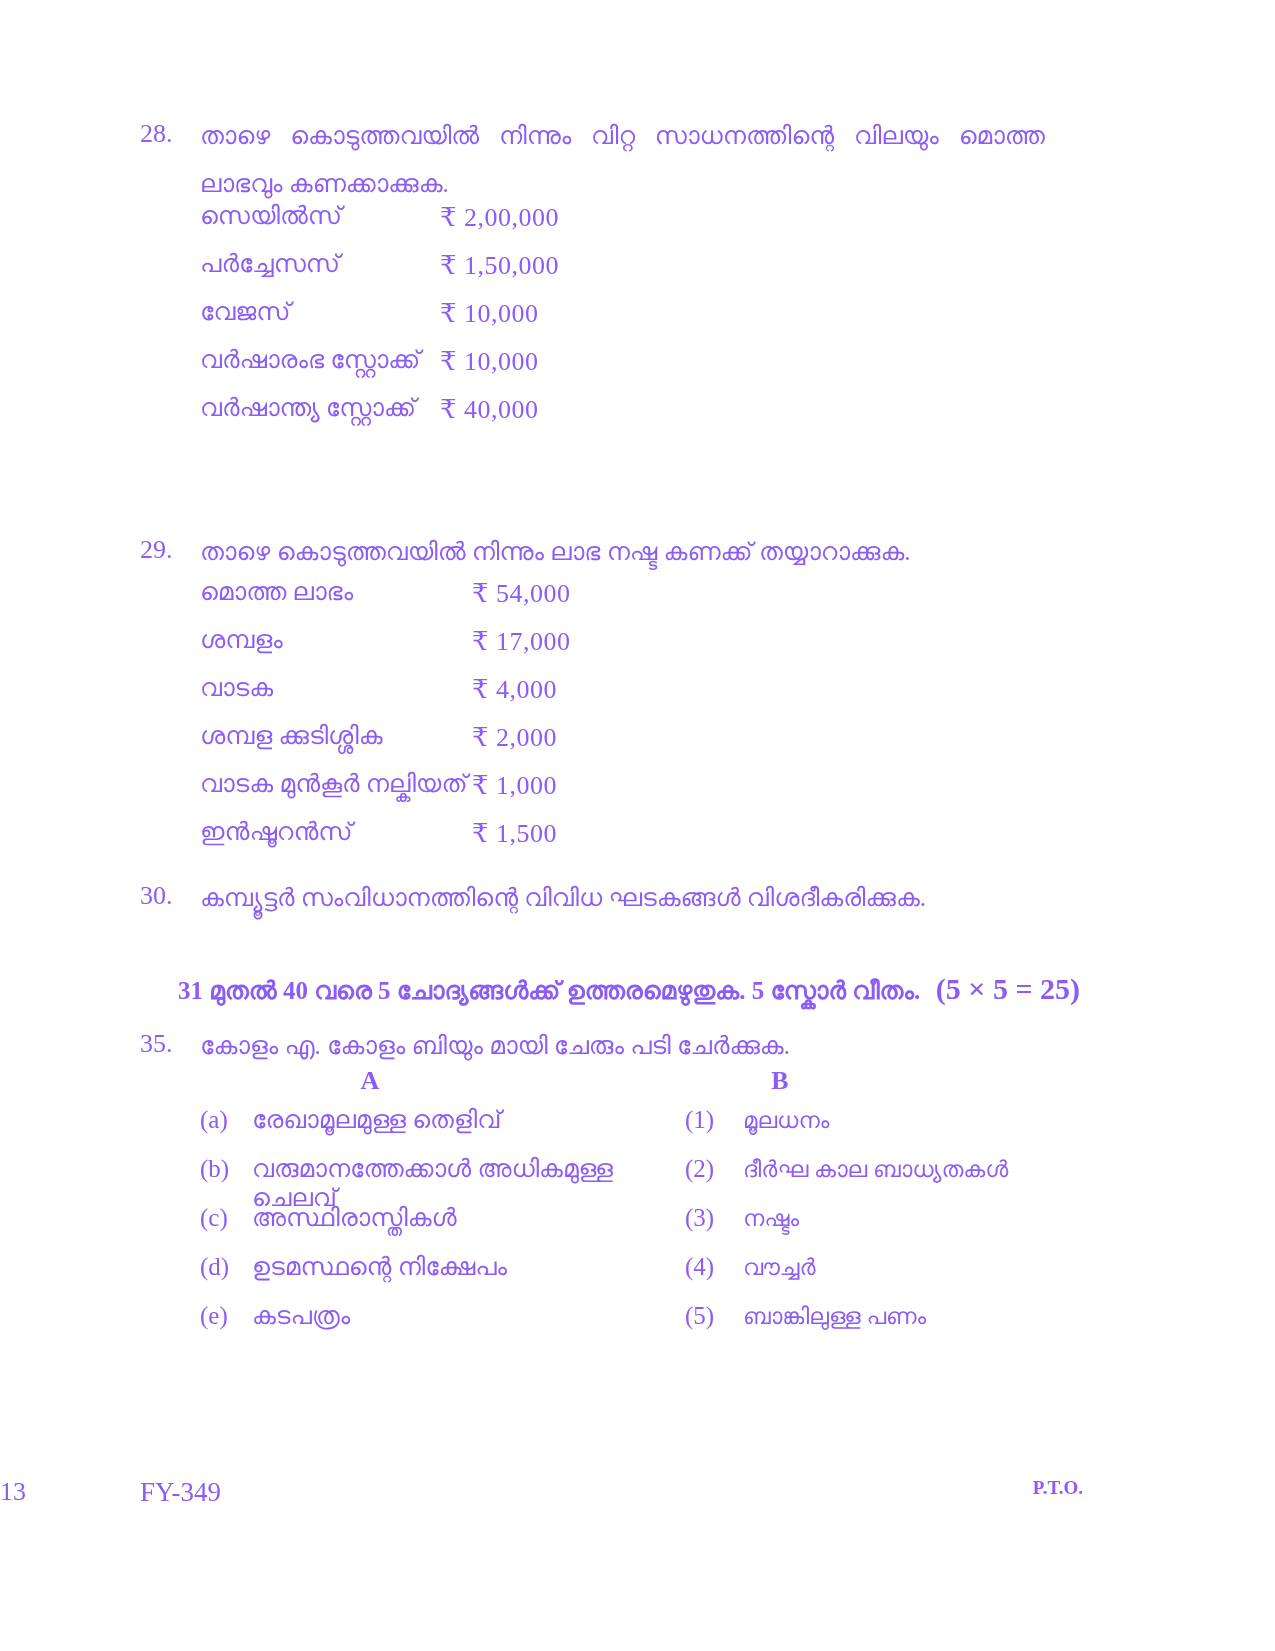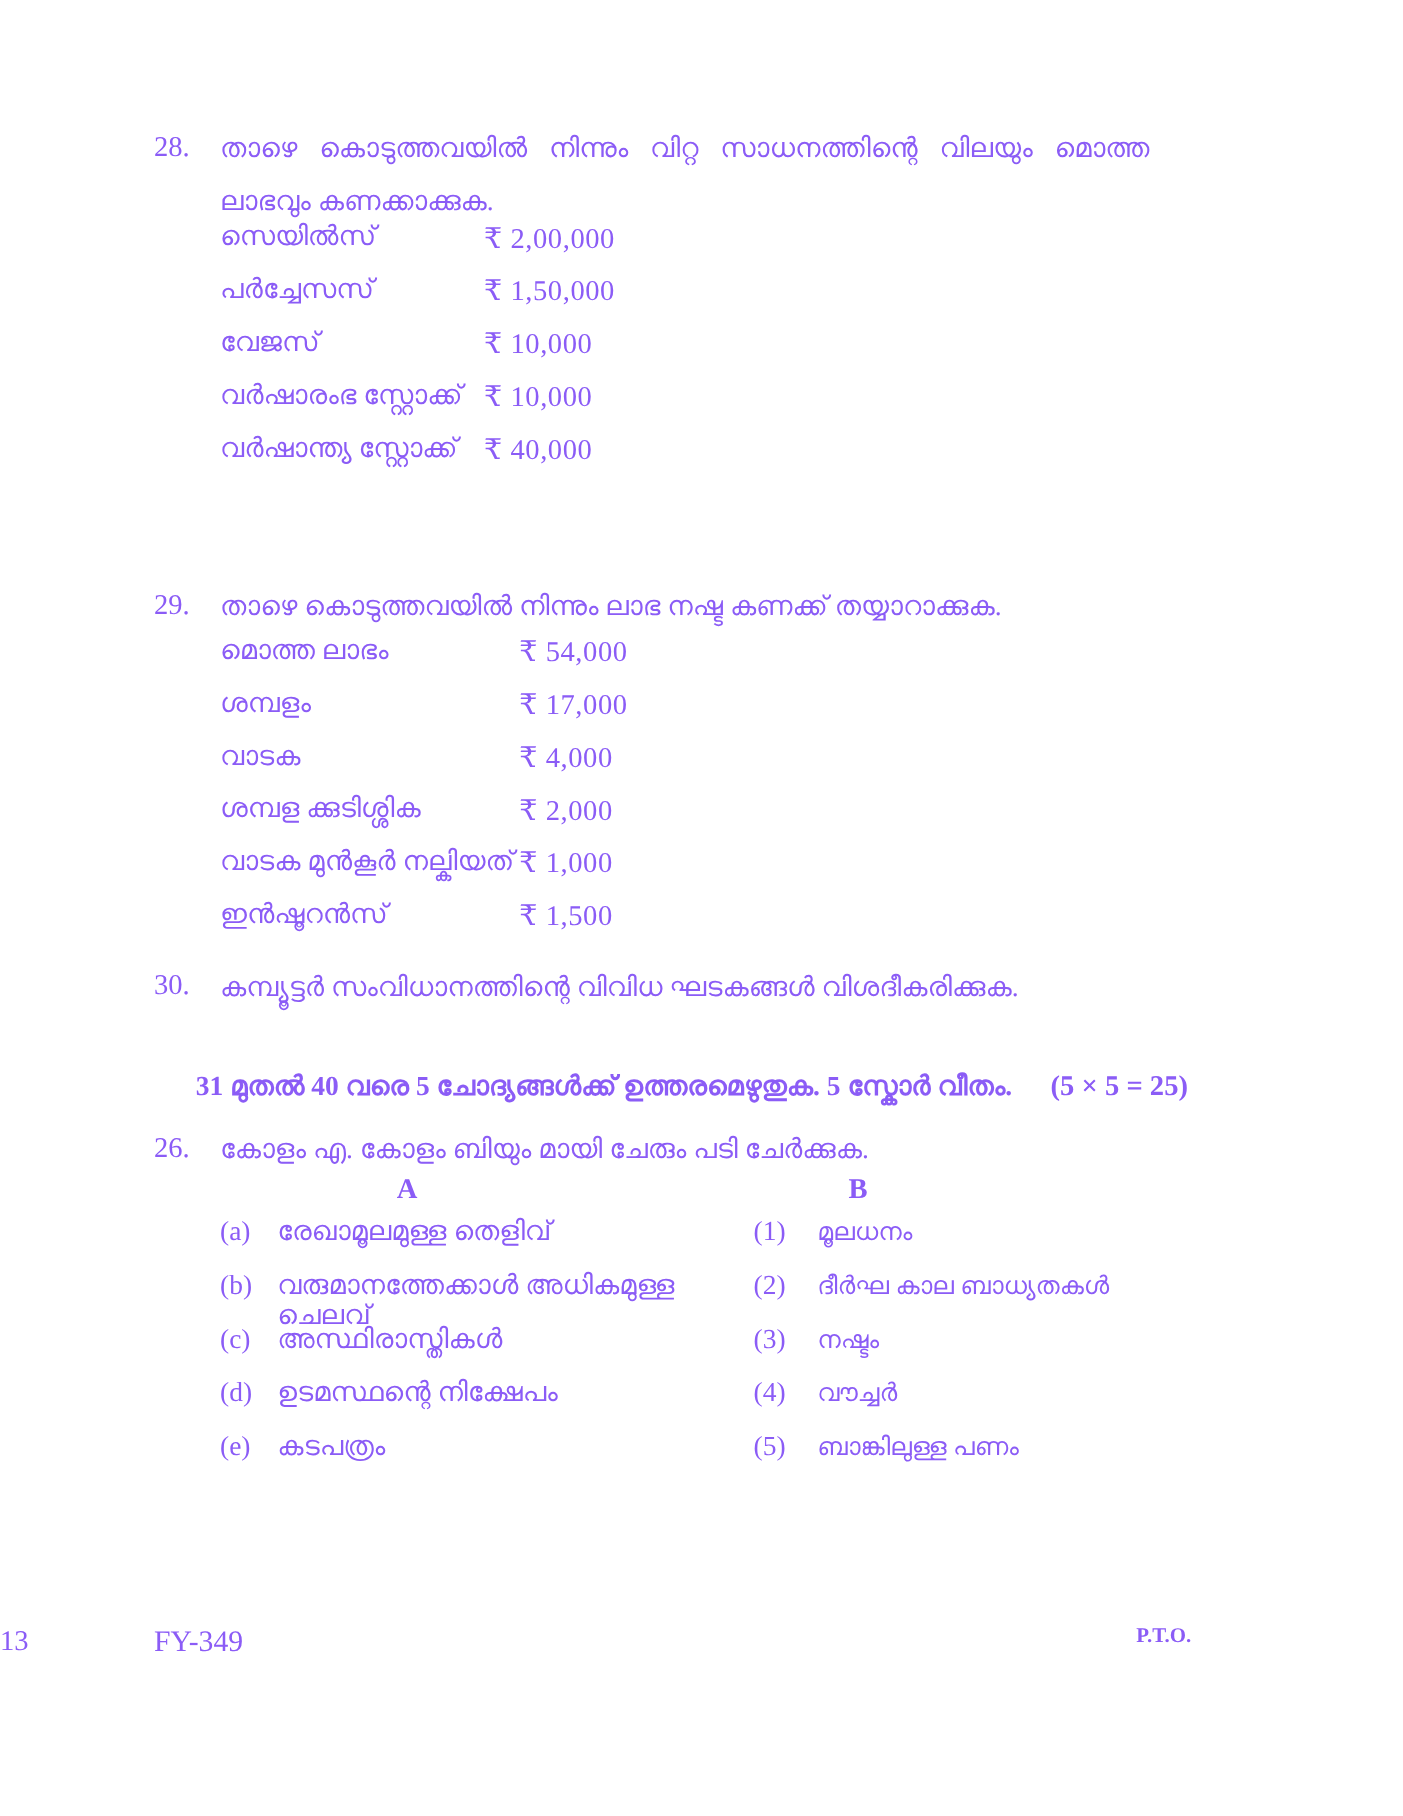--- a/index.html
+++ b/index.html
@@ -55,21 +55,21 @@
   .section-note {
     position: absolute;
     left: 178px;
     width: 902px;
     display: flex;
     justify-content: space-between;
     align-items: baseline;
     font-weight: bold;
     font-size: 25px;
   }
-  .section-note .marks { font-size: 26px; text-align: center; }
+  .section-note .marks { font-size: 30px; text-align: center; }
   .col-header {
     position: absolute;
     width: 60px;
     text-align: center;
     font-weight: bold;
     font-size: 26px;
   }
   .match-rows {
     position: absolute;
     left: 200px;
@@ -175,21 +175,21 @@
     <span class="qnum">30.</span>
     <div class="qtext nojustify">കമ്പ്യൂട്ടർ സംവിധാനത്തിന്റെ വിവിധ ഘടകങ്ങൾ വിശദീകരിക്കുക.</div>
   </div>
 
   <div class="section-note" style="top: 972px;">
     <span class="instr">31 മുതൽ 40 വരെ 5 ചോദ്യങ്ങൾക്ക് ഉത്തരമെഴുതുക. 5 സ്കോർ വീതം.</span>
     <span class="marks">(5 × 5 = 25)</span>
   </div>
 
   <div class="question" style="top: 1022px;">
-    <span class="qnum">26.</span>
+    <span class="qnum">35.</span>
     <div class="qtext nojustify">കോളം എ. കോളം ബിയും മായി ചേരും പടി ചേർക്കുക.</div>
   </div>
 
   <div class="col-header" style="top: 1066px; left: 340px;">A</div>
   <div class="col-header" style="top: 1066px; left: 750px;">B</div>
 
   <div class="match-rows" style="top: 1106px;">
     <div class="match-row">
       <span class="match-a-label">(a)</span>
       <span class="match-a-text">രേഖാമൂലമുള്ള തെളിവ്</span>

